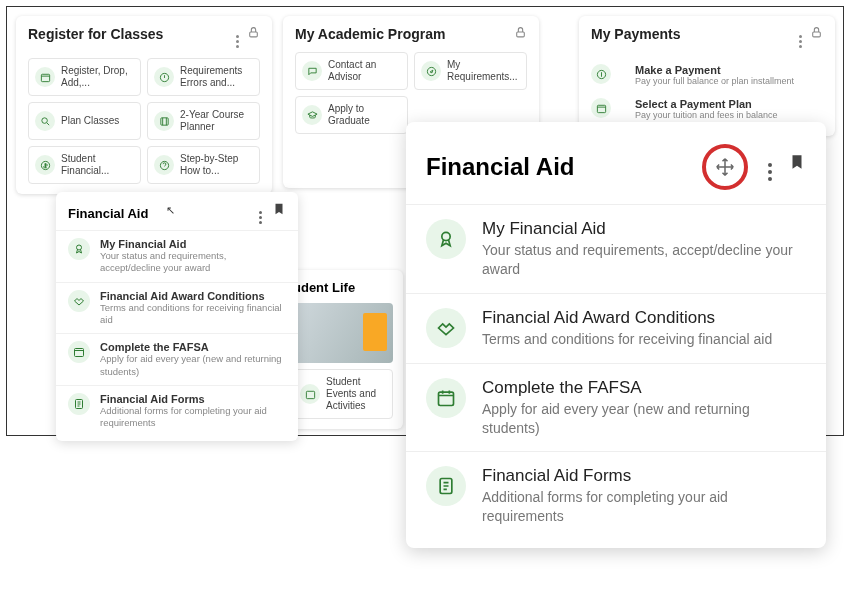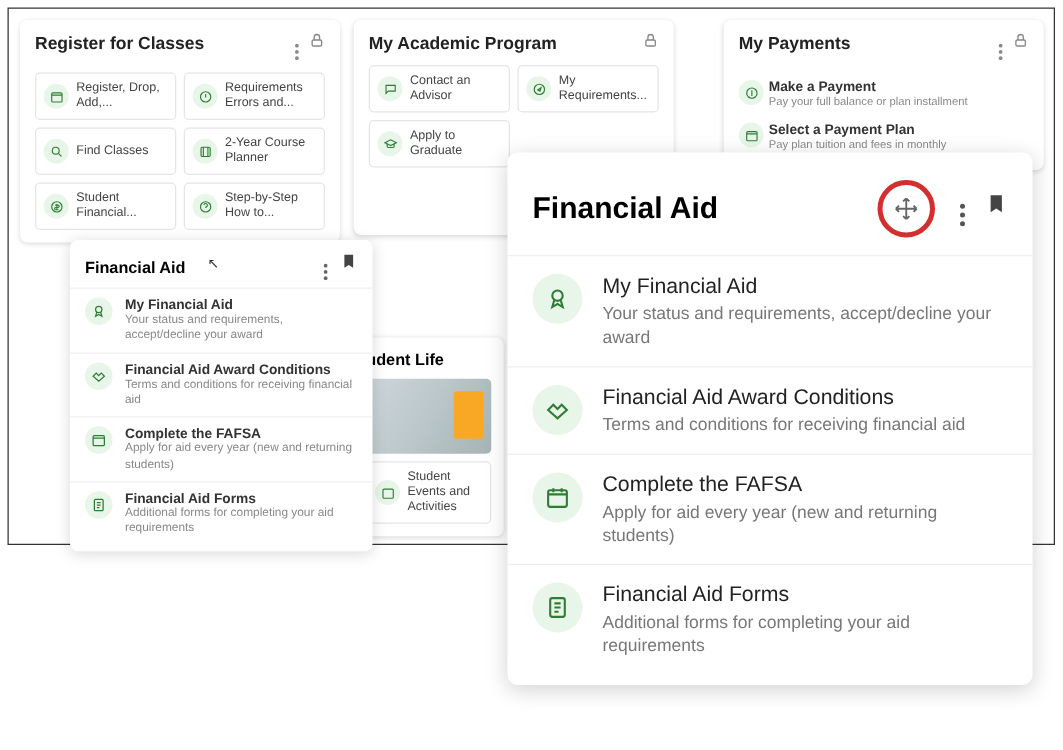--- a/index.html
+++ b/index.html
@@ -20,21 +20,21 @@
 .back-card .tiles { display: grid; grid-template-columns: 1fr 1fr; gap: 6px; }
 .tile {
   display: flex; align-items: center; gap: 6px;
   border: 1px solid #e5e5e5; border-radius: 4px;
   padding: 6px 6px; font-size: 10px; color: #444; line-height: 1.2;
   min-height: 34px;
 }
 .tile .ic { width: 20px; height: 20px; border-radius: 50%; background: #e8f5e9; display: flex; align-items: center; justify-content: center; flex-shrink: 0; }
 .tile .ic svg { width: 11px; height: 11px; stroke: #2e7d32; fill: none; stroke-width: 2; }
 
-.pay-row { display: flex; gap: 4px; padding: 6px 0; }
+.pay-row { display: flex; gap: 24px; padding: 6px 0; }
 .pay-row .ic { width: 20px; height: 20px; border-radius: 50%; background: #e8f5e9; display: flex; align-items: center; justify-content: center; flex-shrink: 0; }
 .pay-row .ic svg { width: 11px; height: 11px; stroke: #2e7d32; fill: none; stroke-width: 2; }
 .pay-row .tx .tt { font-size: 11px; font-weight: 600; color: #333; }
 .pay-row .tx .dd { font-size: 9px; color: #888; text-align: center; }
 
 .sl-card { position: absolute; left: 283px; top: 270px; width: 120px; background: #fff; border-radius: 6px; box-shadow: 0 1px 4px rgba(0,0,0,0.15); padding: 10px; }
 .sl-card h3 { font-size: 13px; font-weight: 600; margin-bottom: 8px; }
 .sl-img { width: 100%; height: 60px; background: linear-gradient(120deg,#cfd8dc,#a5b4b5); border-radius: 4px; margin-bottom: 6px; position: relative; overflow: hidden; }
 .sl-img::after { content: ""; position: absolute; right: 6px; top: 10px; width: 24px; height: 38px; background: #f9a825; border-radius: 2px; }
 
@@ -127,21 +127,21 @@
         </span>
         <span>Requirements Errors and...</span>
       </div>
     <div class="tile">
         <span class="ic">
           <svg viewBox="0 0 24 24">
             <circle cx="10" cy="10" r="6"></circle>
             <path d="M15 15l5 5"></path>
           </svg>
         </span>
-        <span>Find Classes</span>
+        <span>Plan Classes</span>
       </div>
     <div class="tile">
         <span class="ic">
           <svg viewBox="0 0 24 24">
             <rect x="4" y="4" width="16" height="16" rx="2"></rect>
             <path d="M8 4v16M16 4v16"></path>
           </svg>
         </span>
         <span>2-Year Course Planner</span>
       </div>
@@ -247,21 +247,21 @@
     </div>
     <div class="pay-row">
       <span class="ic">
           <svg viewBox="0 0 24 24">
             <rect x="3" y="5" width="18" height="16" rx="2"></rect>
             <path d="M3 9h18"></path>
           </svg>
         </span>
       <div class="tx">
           <div class="tt">Select a Payment Plan</div>
-          <div class="dd">Pay plan tuition and fees in monthly</div>
+          <div class="dd">Pay your tuition and fees in balance</div>
         </div>
     </div>
   </div>
 </div>
 
 <div class="sl-card">
   <h3>udent Life</h3>
   <div class="sl-img"></div>
   <div class="tile">
       <span class="ic">

